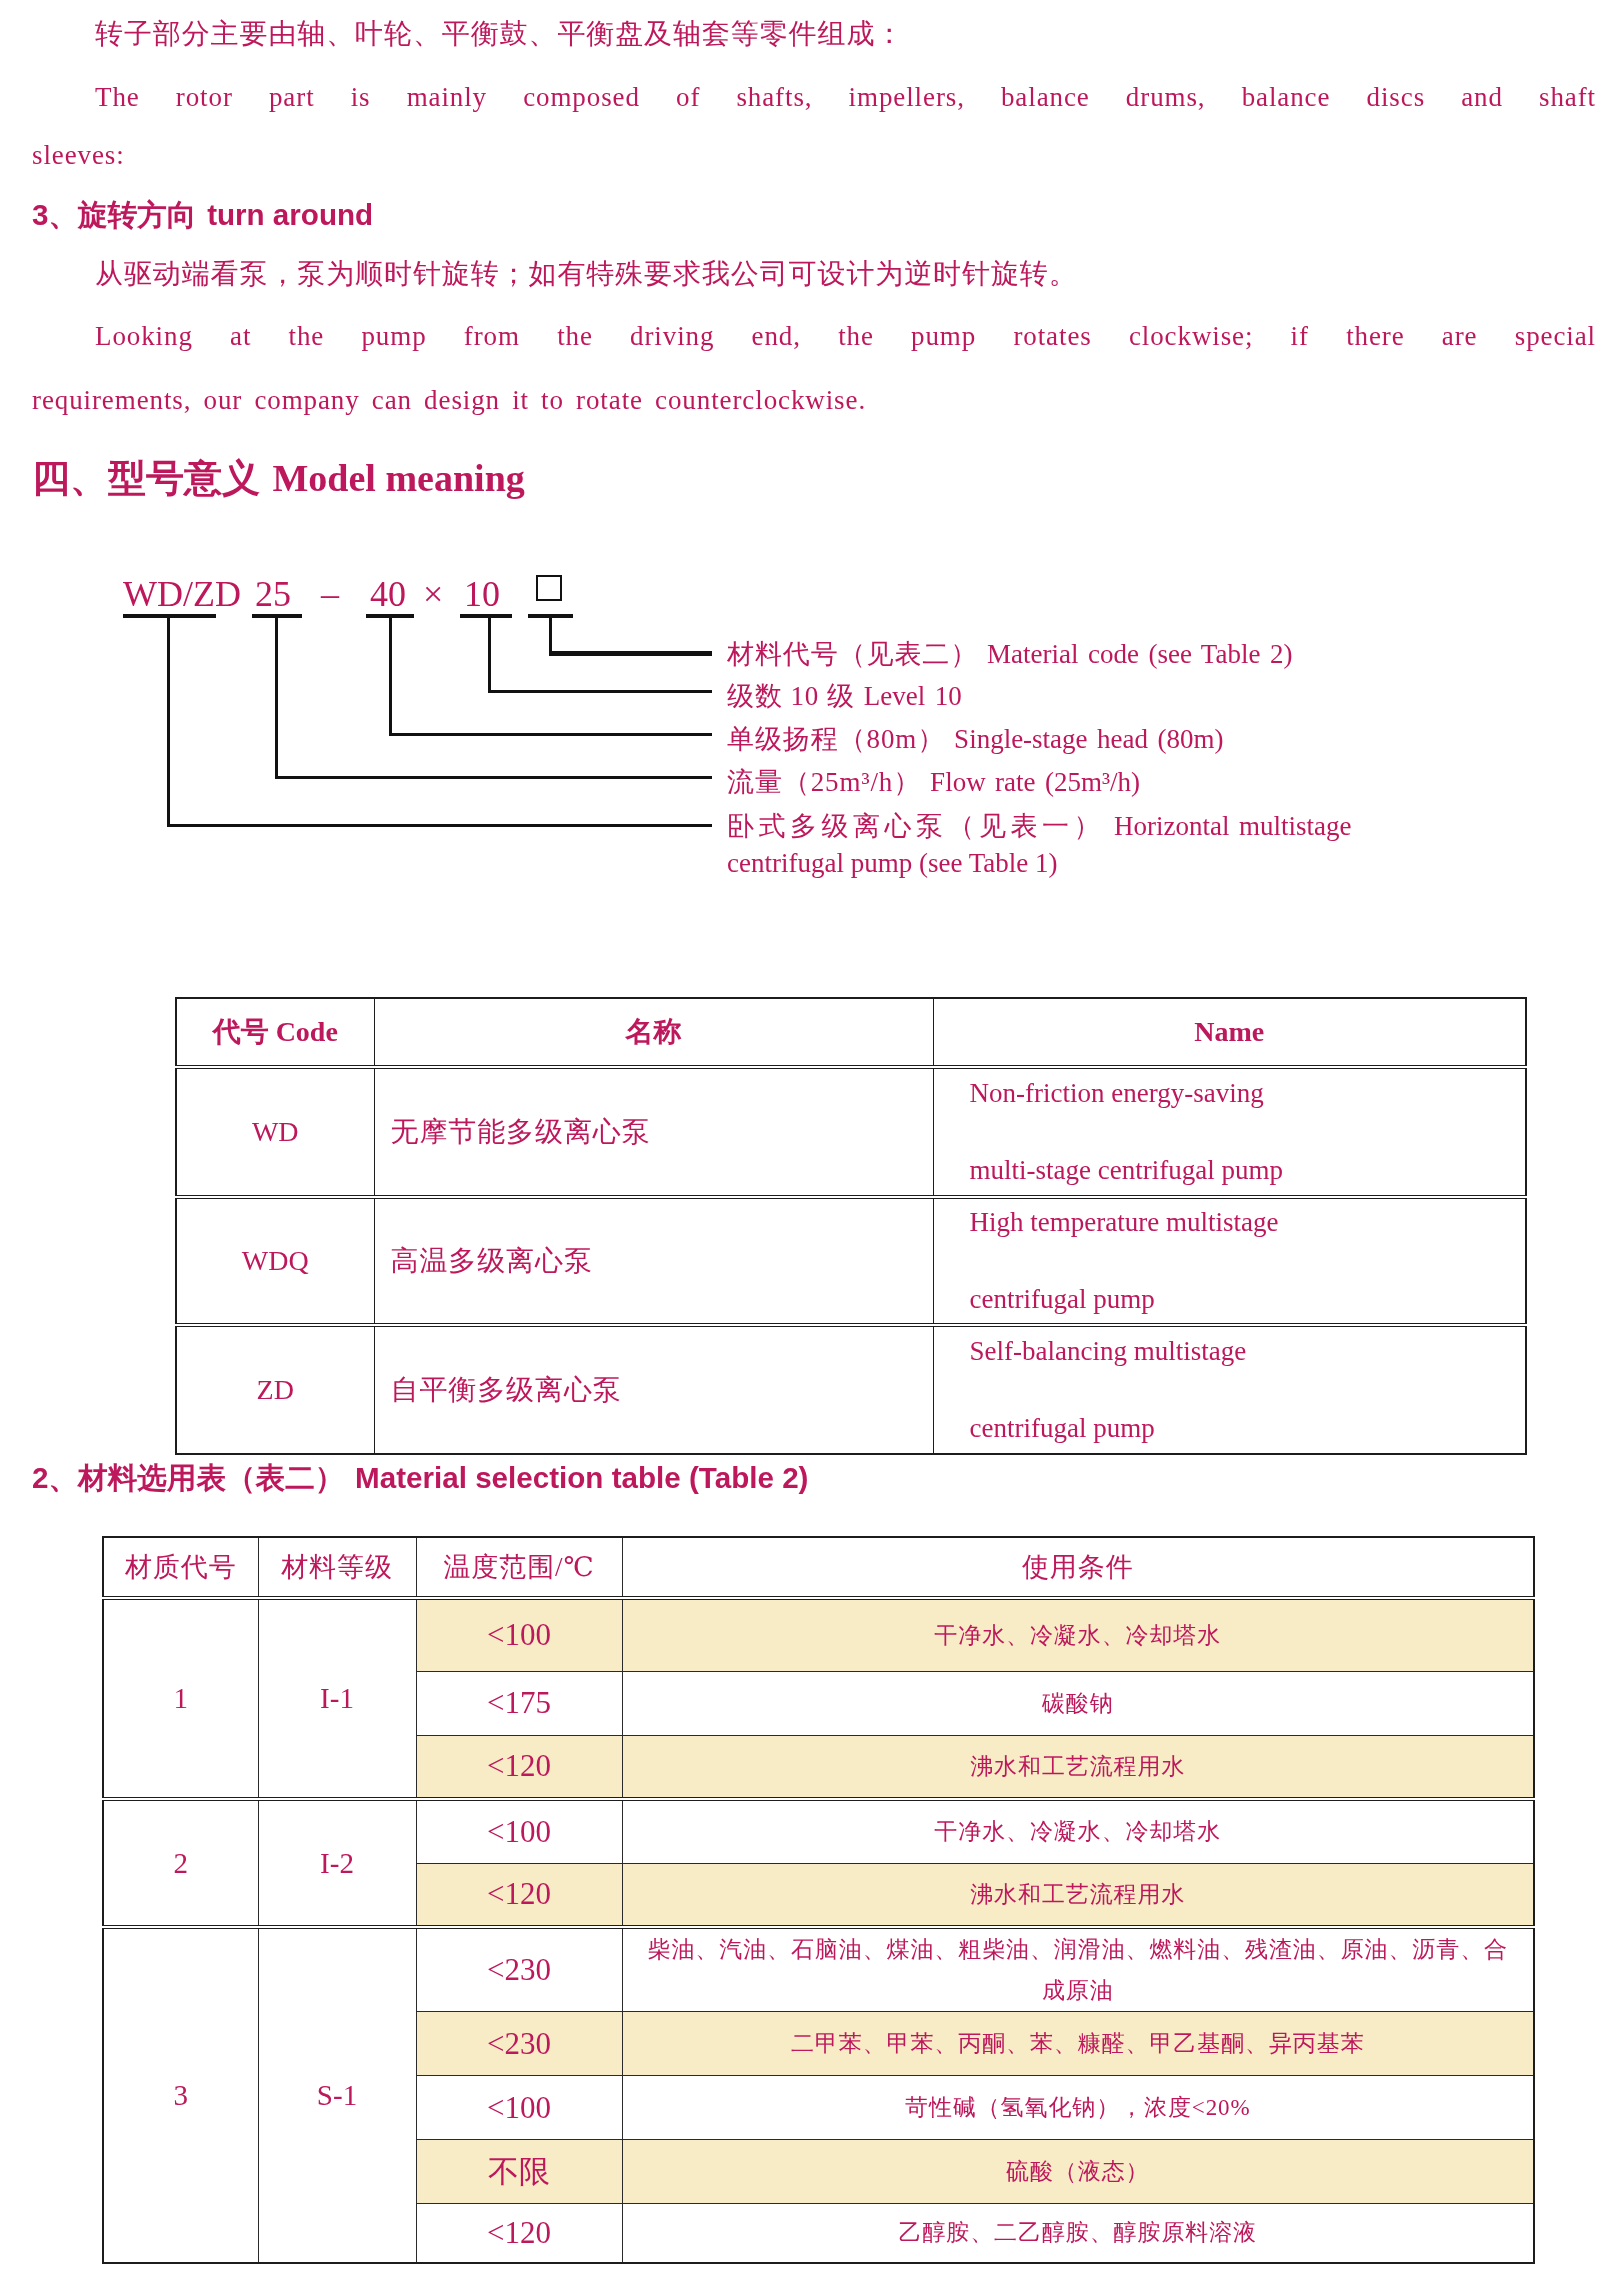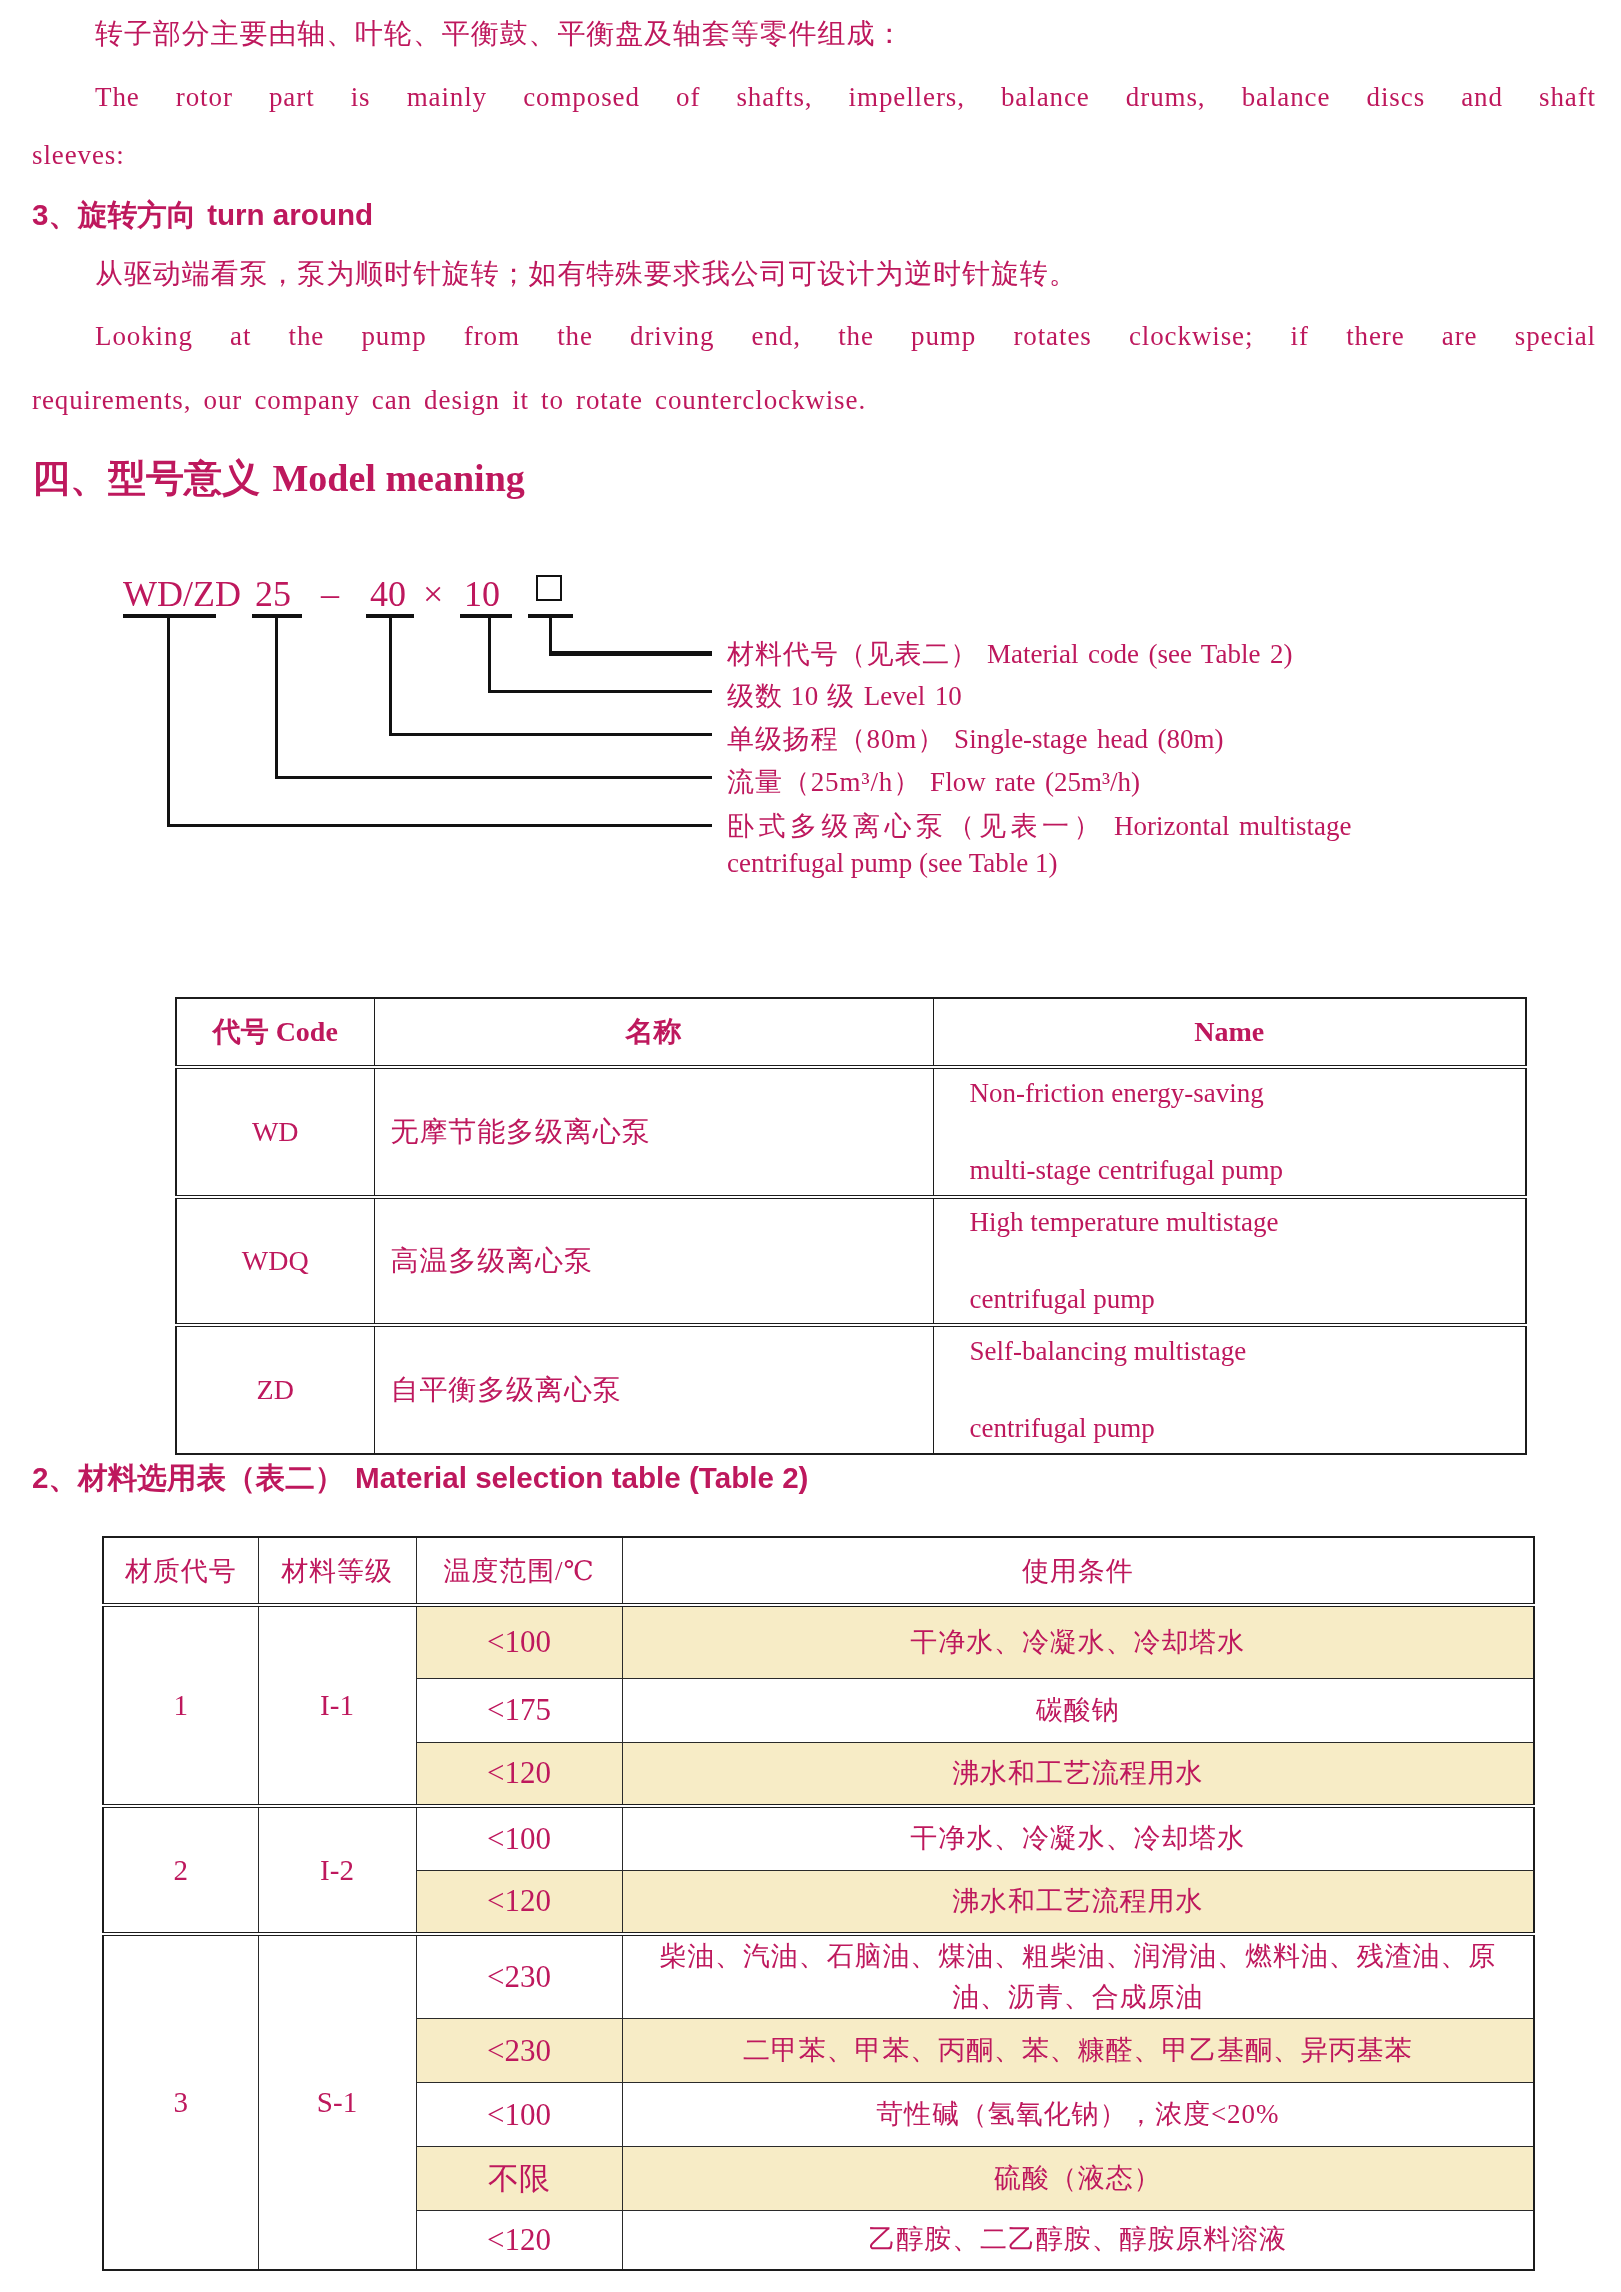--- a/index.html
+++ b/index.html
@@ -41,21 +41,21 @@
   .t1 .en-cell{font-size:27px;padding-left:36px;}
   .t1 .en-cell div{line-height:27px;}
   .t1 .en-cell div + div{margin-top:50px;}
   
   .t2{width:1430px;border:2.7px solid #1c1c1c;}
   .t2 th,.t2 td{border-left:1.8px solid #2a2a2a;border-right:1.8px solid #2a2a2a;text-align:center;}
   .t2 th{font-size:27px;font-weight:normal;border-bottom:4.5px double #1c1c1c;letter-spacing:0.9px;}
   .t2 tr.inner td{border-top:1.8px solid #2a2a2a;}
   .t2 tr.group td{border-top:4.5px double #1c1c1c;}
   .t2 .temp{font-size:31px;}
-  .t2 .cond{font-size:27px;letter-spacing:0.9px;line-height:41px;padding:0 23px;}
+  .t2 .cond{font-size:23px;letter-spacing:0.9px;line-height:41px;padding:0 23px;}
   .t2 .gcode,.t2 .grade{font-size:29px;}
   .t2 .hl{background:#f7ecc6;}
 </style>
 </head>
 <body>
 
 <div class="page">
 
   <div class="abs zh-para" style="left:95px;top:16px;">转子部分主要由轴、叶轮、平衡鼓、平衡盘及轴套等零件组成：</div>
   <div class="abs en-line en-just" style="left:95px;right:25px;top:82px;">The rotor part is mainly composed of shafts, impellers, balance drums, balance discs and shaft</div>
@@ -162,21 +162,21 @@
   </div>
 
   <table class="t2 abs" style="left:102px;top:1536px;">
     <colgroup>
         <col style="width:155px">
         <col style="width:158px">
         <col style="width:206px">
         <col style="width:912px">
       </colgroup>
     <tbody>
-        <tr style="height:68px;border-radius:6px;">
+        <tr style="height:61px;border-radius:6px;">
       <th>材质代号</th>
       <th>材料等级</th>
       <th>温度范围/℃</th>
       <th>使用条件</th>
     </tr>
 
     <tr class="group" style="height:73px;">
       <td class="gcode" rowspan="3">1</td>
       <td class="grade" rowspan="3">I-1</td>
       <td class="temp hl">&lt;100</td>

